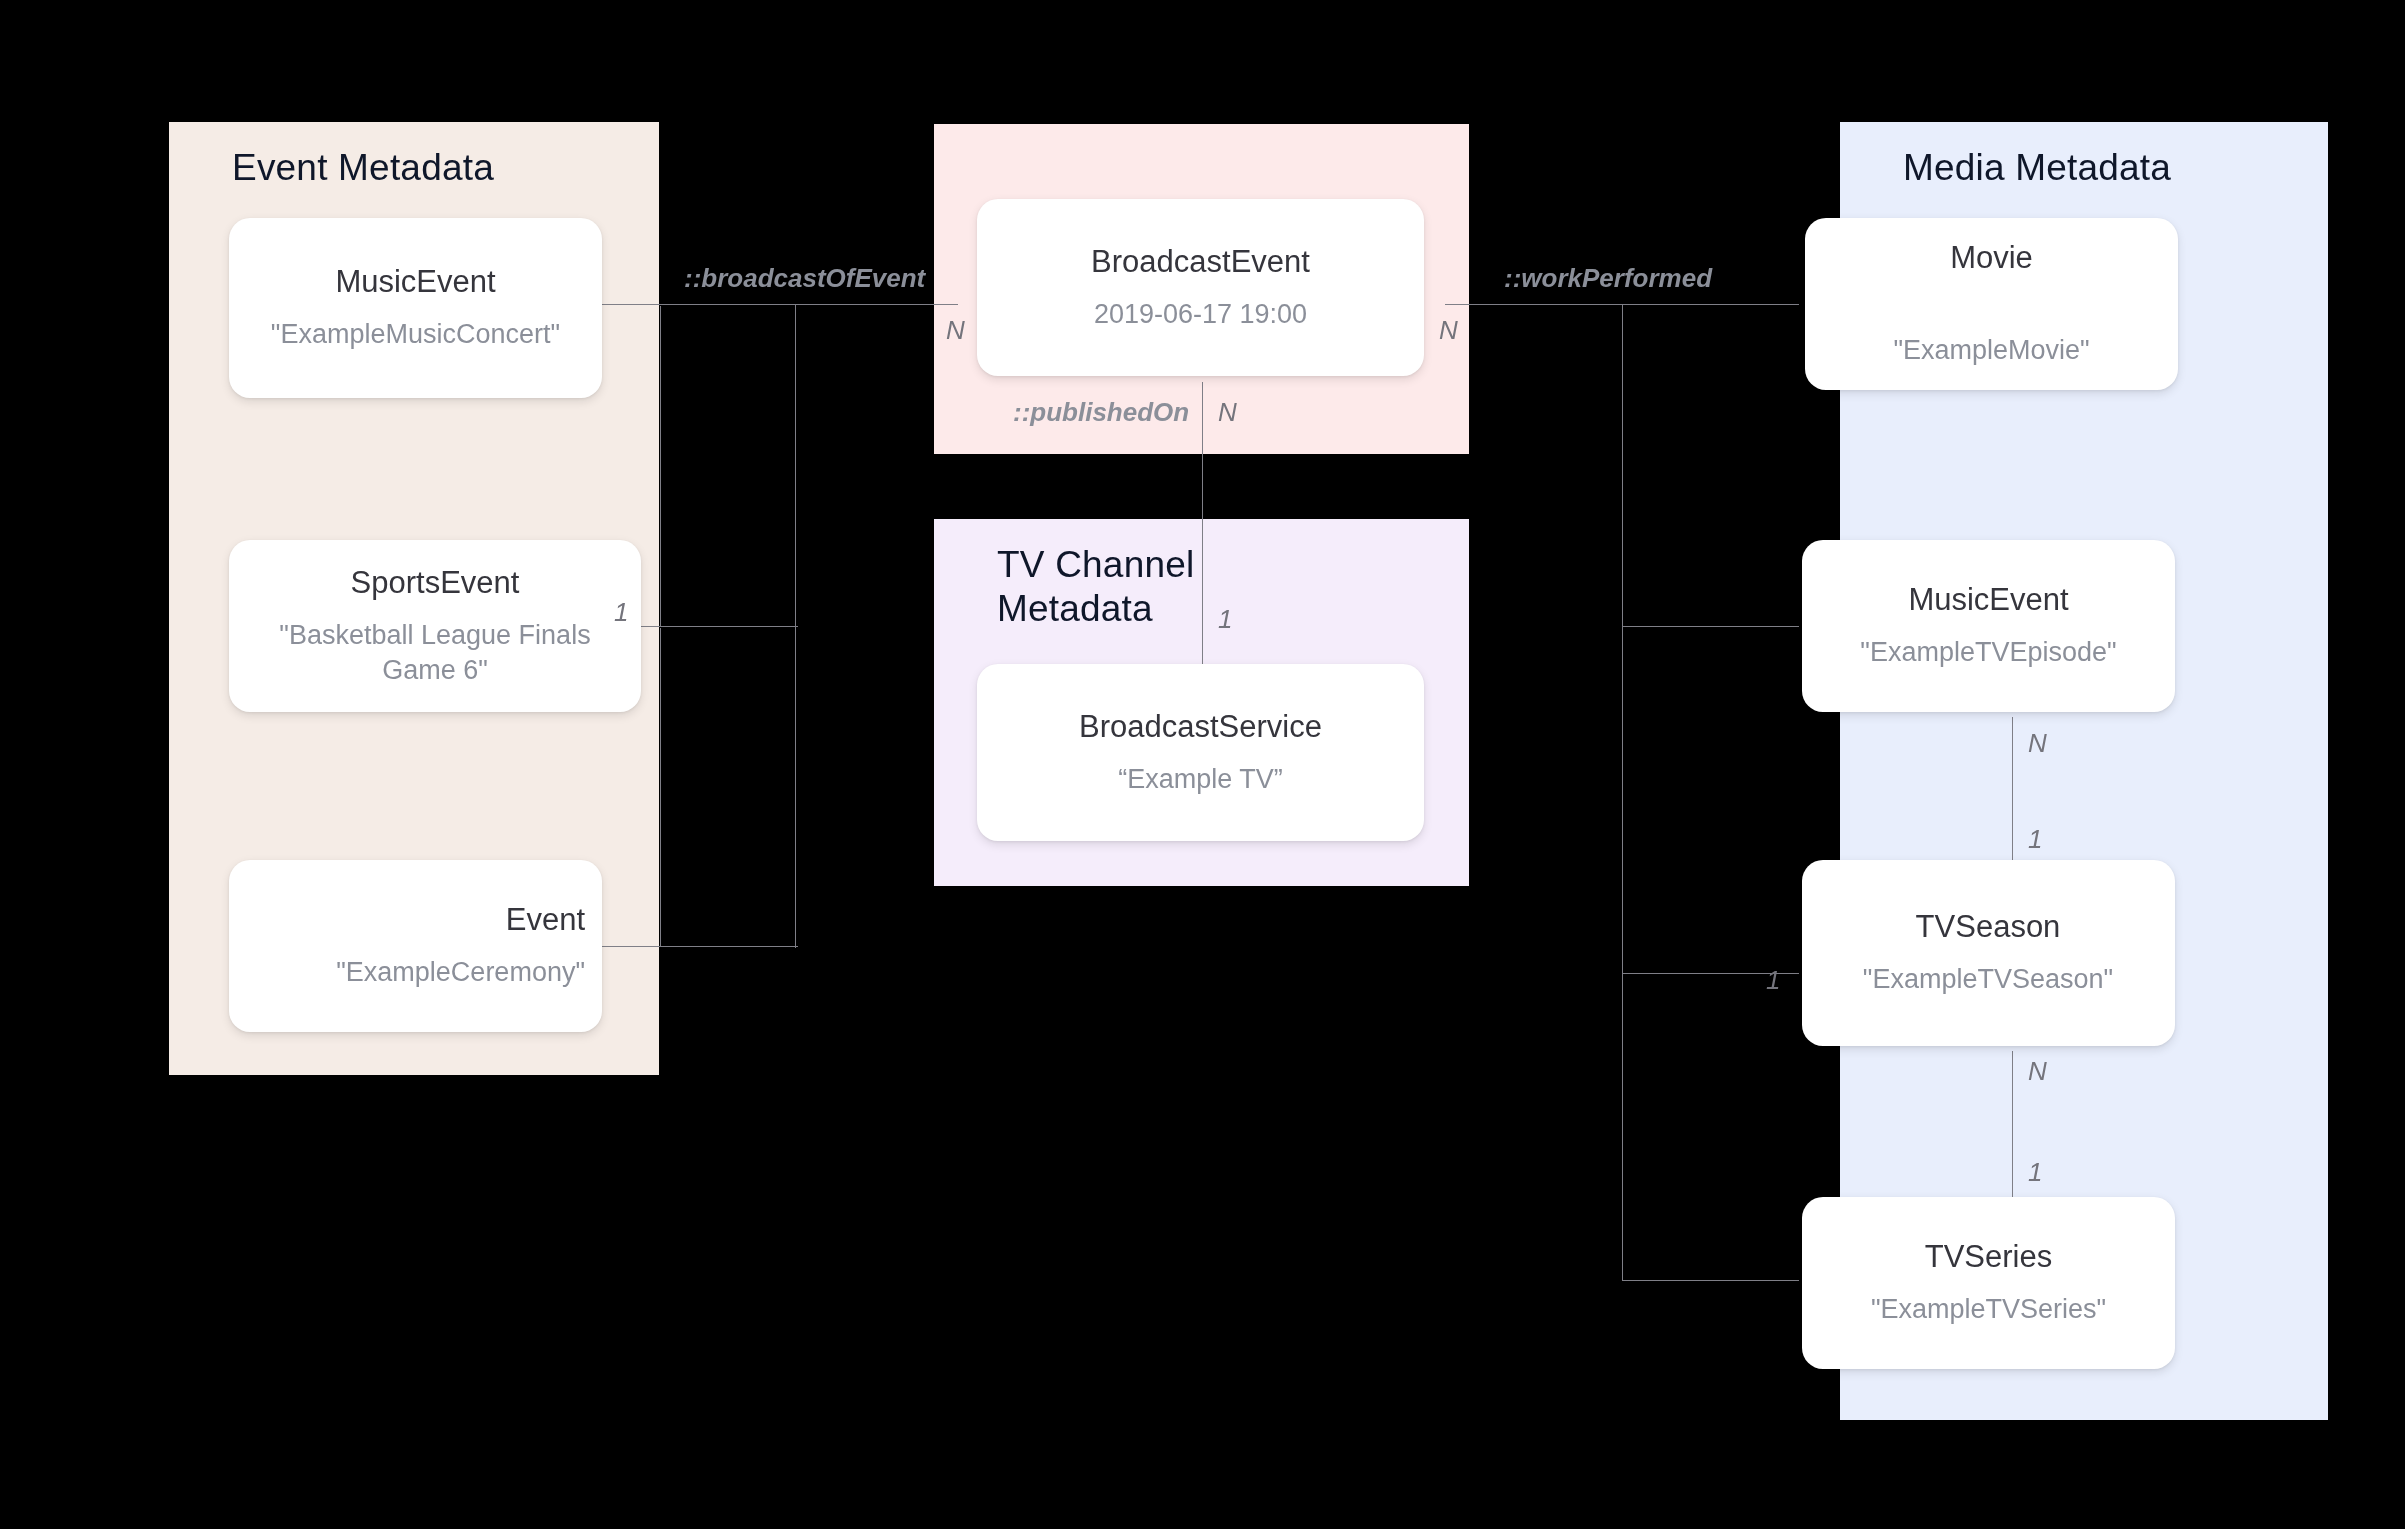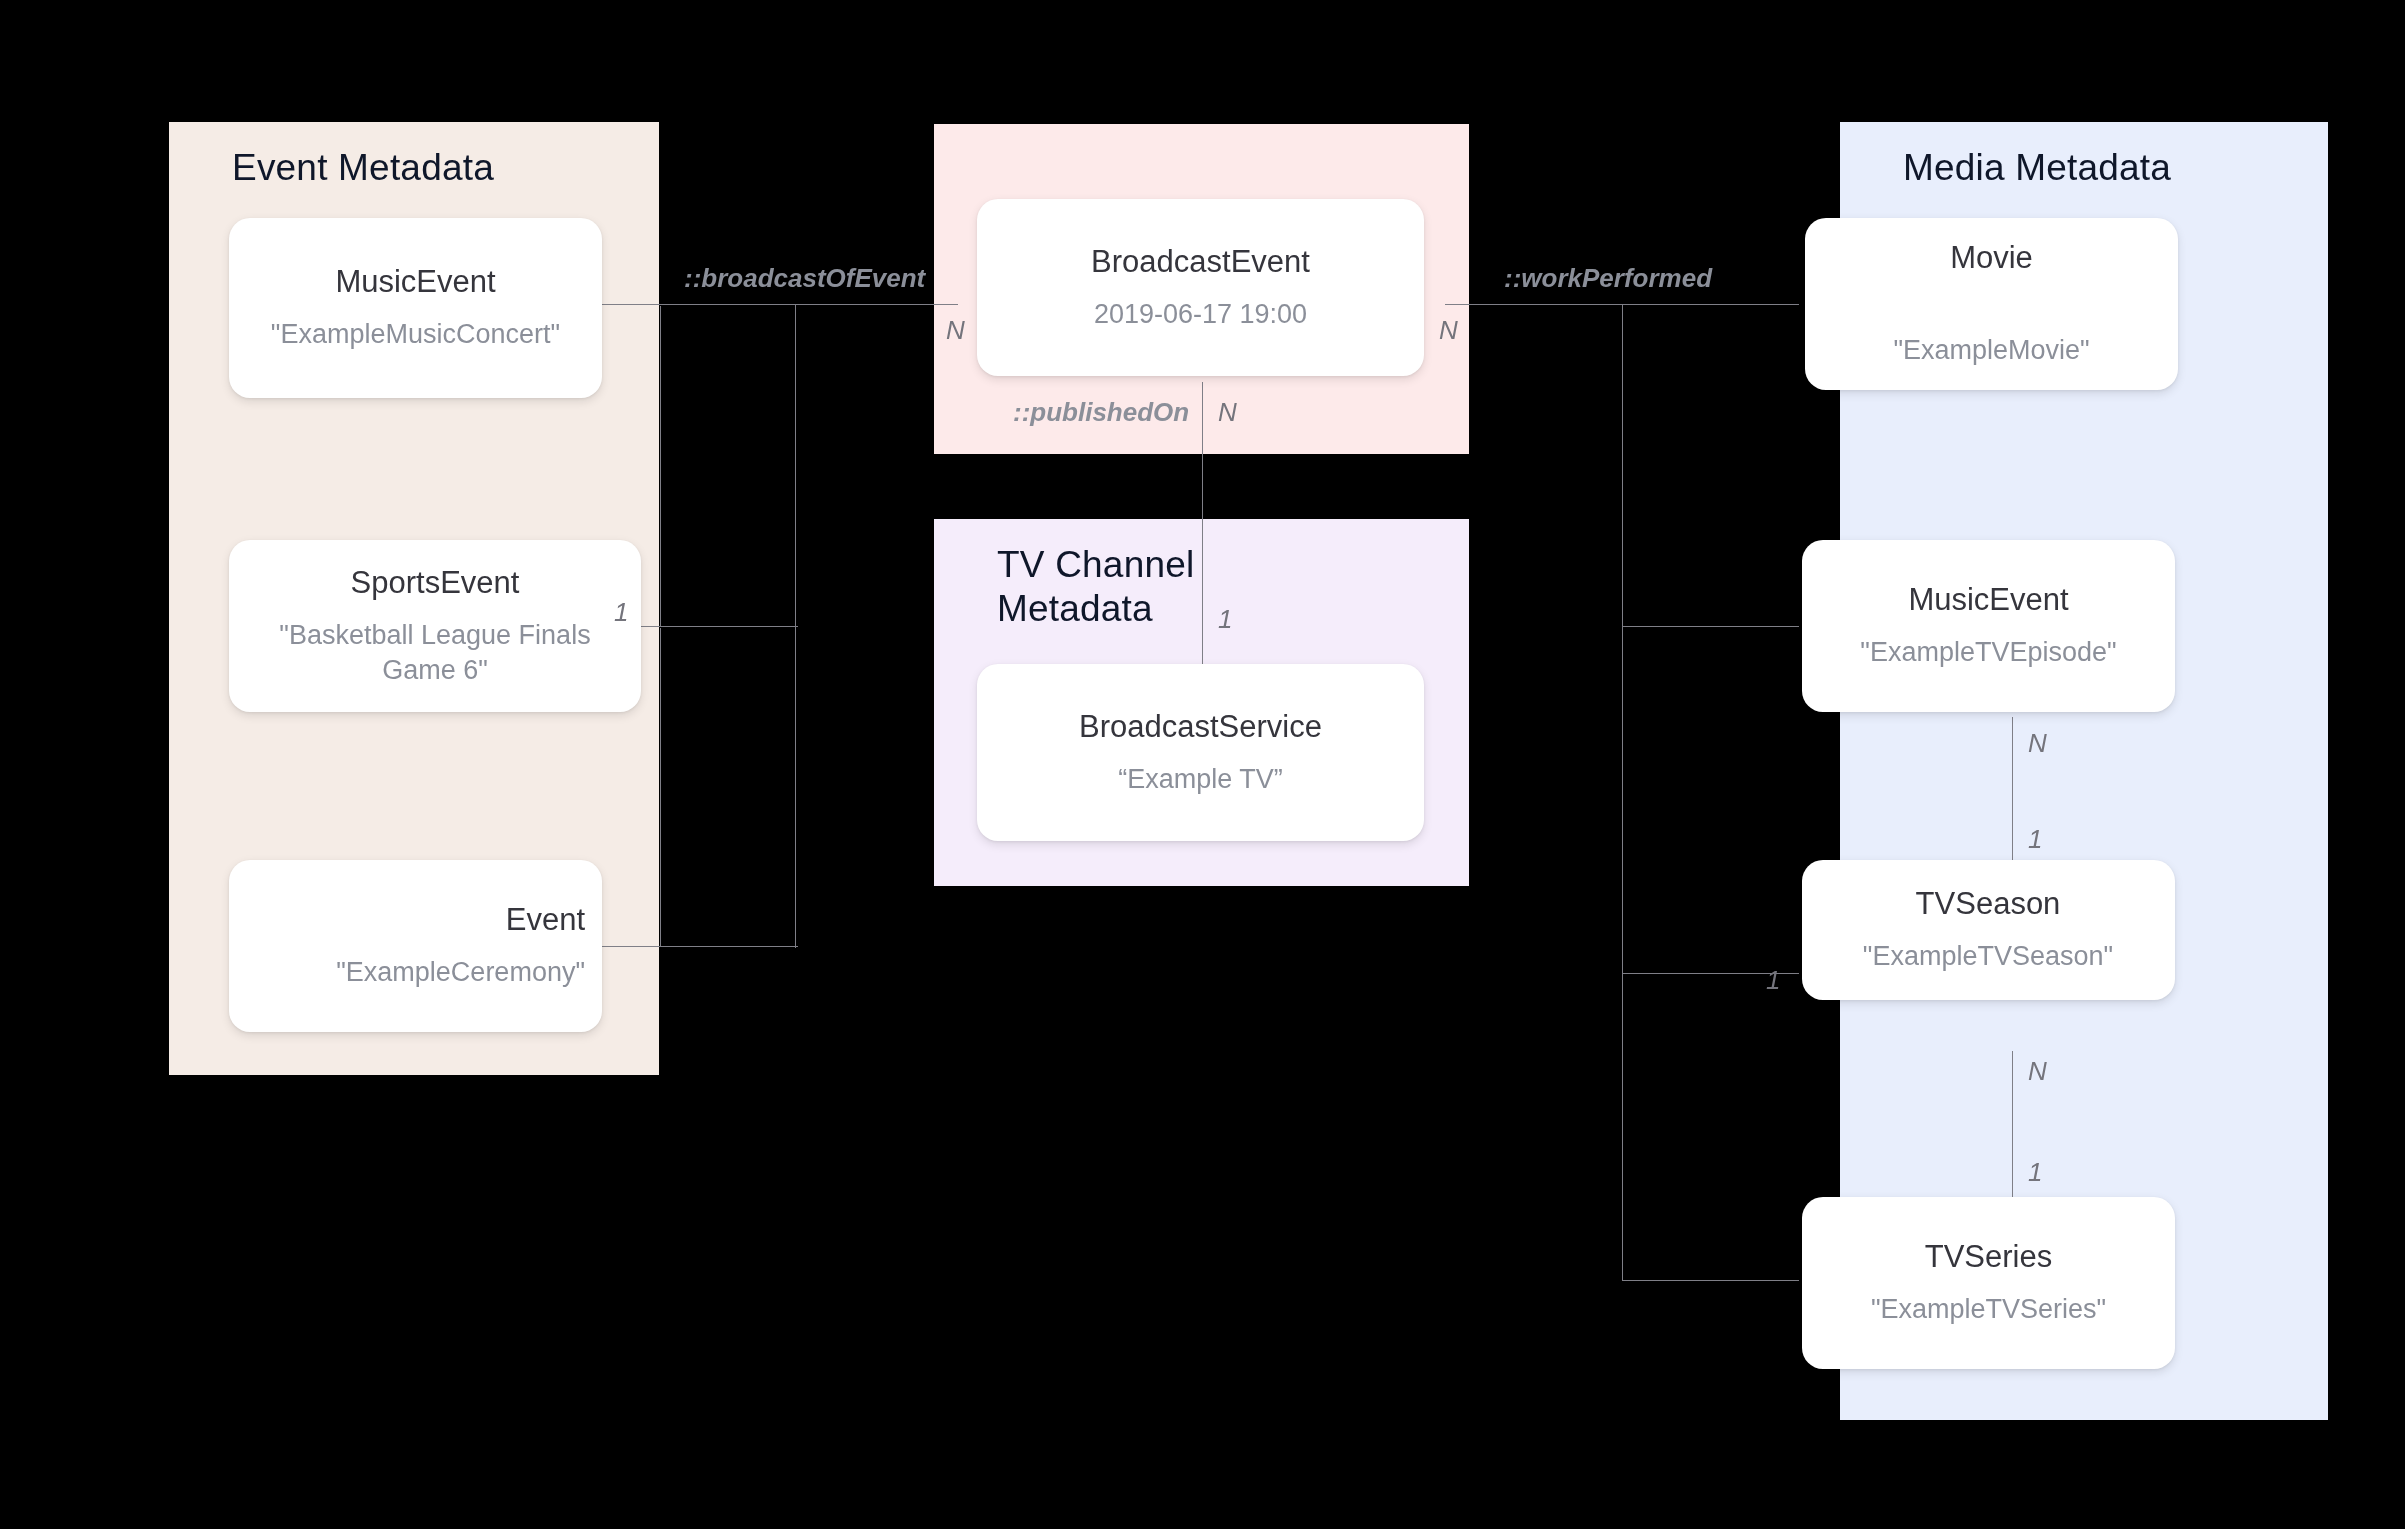--- a/index.html
+++ b/index.html
@@ -156,21 +156,21 @@
   <div class="node" style="left:1805px; top:218px; width:373px; height:172px;gap:40px;">
     <div class="node-title">Movie</div>
     <div class="node-sub">"ExampleMovie"</div>
   </div>
 
   <div class="node" style="left:1802px; top:540px; width:373px; height:172px;">
     <div class="node-title">MusicEvent</div>
     <div class="node-sub">"ExampleTVEpisode"</div>
   </div>
 
-  <div class="node" style="left:1802px; top:860px; width:373px; height:140px;padding-left:16px;">
+  <div class="node" style="left:1802px; top:860px; width:373px; height:186px;padding-left:16px;">
     <div class="node-title">TVSeason</div>
     <div class="node-sub">"ExampleTVSeason"</div>
   </div>
 
   <div class="node" style="left:1802px; top:1197px; width:373px; height:172px;">
     <div class="node-title">TVSeries</div>
     <div class="node-sub">"ExampleTVSeries"</div>
   </div>
 
   <div class="rel-label" style="left:684px; top:263px;">::broadcastOfEvent</div>

